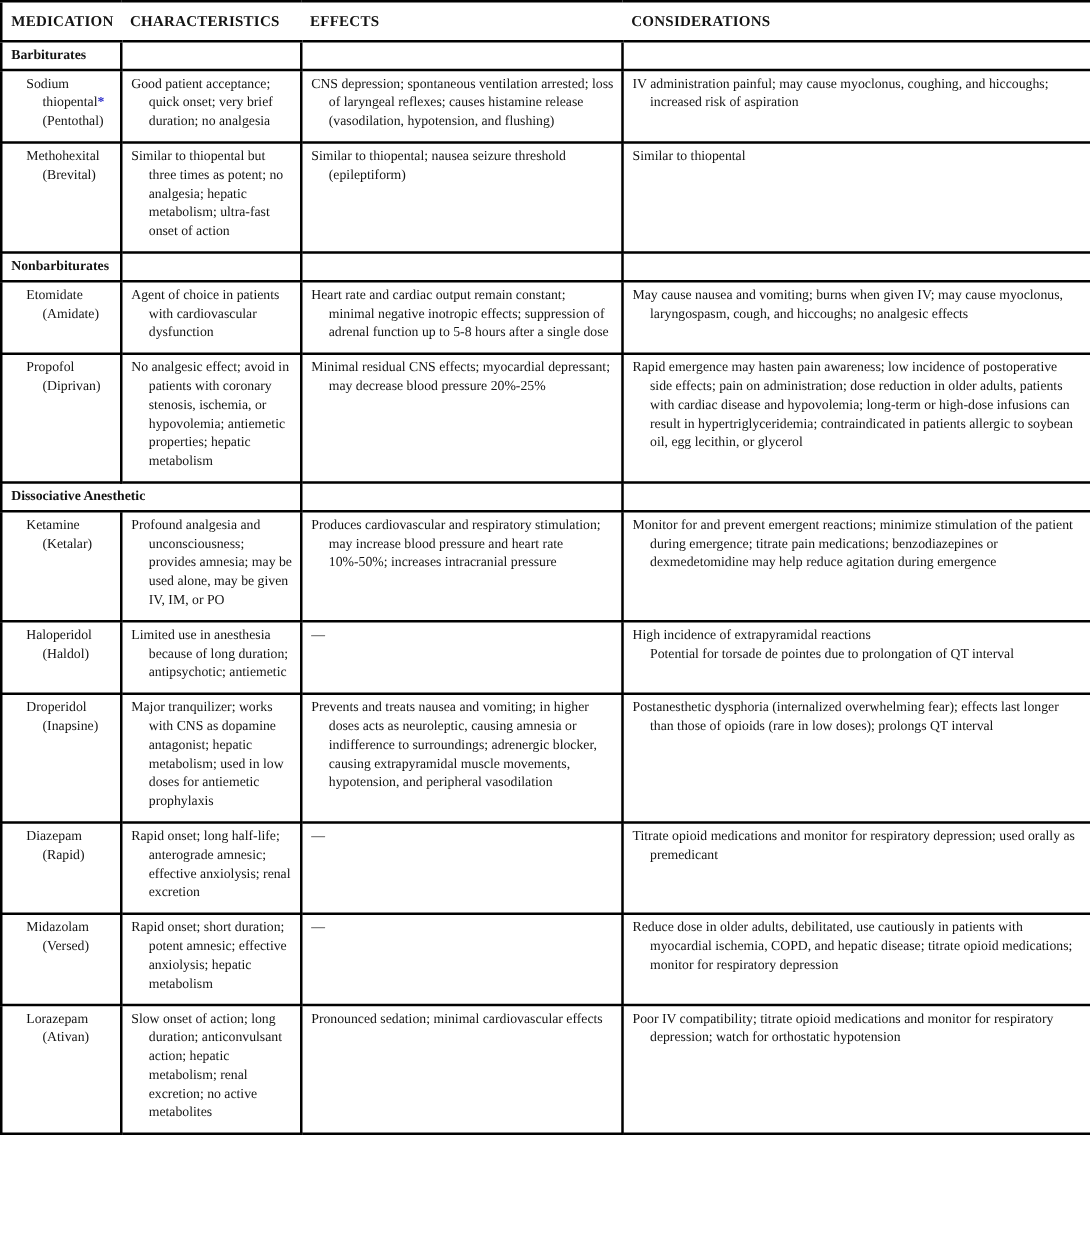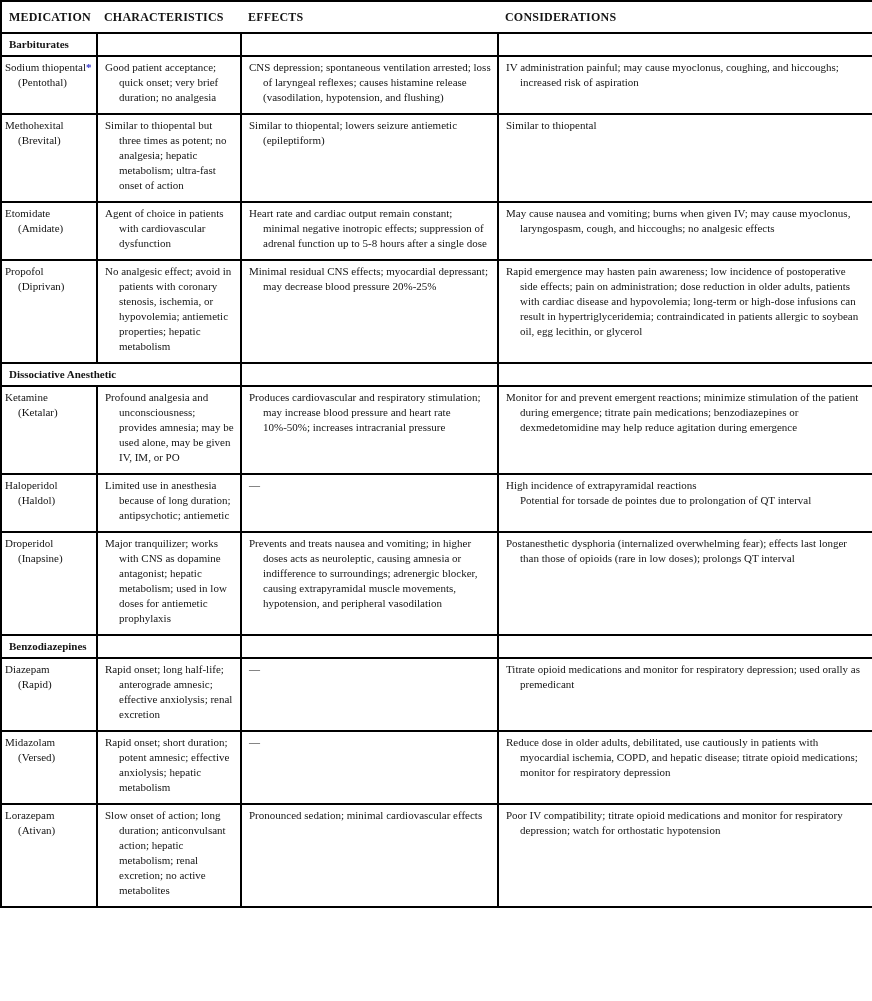--- a/index.html
+++ b/index.html
@@ -46,21 +46,21 @@
   }
   td.section-cell {
     font-weight: bold;
     padding: 3px 4px 3px 7px;
     white-space: nowrap;
   }
   td.empty-cell { padding: 0; }
 
   
   td.med-cell {
-    padding: 3px 3px 8px 16px;
+    padding: 3px 3px 8px 32px;
     text-indent: -13px;
     white-space: pre-line;
   }
   td.text-cell {
     padding: 3px 6px 8px 21px;
     text-indent: -14px;
     white-space: pre-line;
   }
   .asterisk {
     color: var(--asterisk-color, #3333cc);
@@ -97,22 +97,28 @@
           <td class="med-cell"><span>Sodium thiopental</span><span class="asterisk">*</span>
 <span>(Pentothal)</span></td>
           <td class="text-cell">Good patient acceptance; quick onset; very brief duration; no analgesia</td>
           <td class="text-cell">CNS depression; spontaneous ventilation arrested; loss of laryngeal reflexes; causes histamine release (vasodilation, hypotension, and flushing)</td>
           <td class="text-cell">IV administration painful; may cause myoclonus, coughing, and hiccoughs; increased risk of aspiration</td>
         </tr>
         <tr>
           <td class="med-cell"><span>Methohexital</span>
 <span>(Brevital)</span></td>
           <td class="text-cell">Similar to thiopental but three times as potent; no analgesia; hepatic metabolism; ultra-fast onset of action</td>
-          <td class="text-cell">Similar to thiopental; lowers seizure antiemetic (epileptiform)</td>
+          <td class="text-cell">Similar to thiopental; nausea seizure threshold (epileptiform)</td>
           <td class="text-cell">Similar to thiopental</td>
+        </tr>
+        <tr>
+          <td class="section-cell" colspan="1">Nonbarbiturates</td>
+          <td class="empty-cell"></td>
+          <td class="empty-cell"></td>
+          <td class="empty-cell"></td>
         </tr>
         <tr>
           <td class="med-cell"><span>Etomidate</span>
 <span>(Amidate)</span></td>
           <td class="text-cell">Agent of choice in patients with cardiovascular dysfunction</td>
           <td class="text-cell">Heart rate and cardiac output remain constant; minimal negative inotropic effects; suppression of adrenal function up to 5-8 hours after a single dose</td>
           <td class="text-cell">May cause nausea and vomiting; burns when given IV; may cause myoclonus, laryngospasm, cough, and hiccoughs; no analgesic effects</td>
         </tr>
         <tr>
           <td class="med-cell"><span>Propofol</span>
@@ -142,26 +148,20 @@
 Potential for torsade de pointes due to prolongation of QT interval</td>
         </tr>
         <tr>
           <td class="med-cell"><span>Droperidol</span>
 <span>(Inapsine)</span></td>
           <td class="text-cell">Major tranquilizer; works with CNS as dopamine antagonist; hepatic metabolism; used in low doses for antiemetic prophylaxis</td>
           <td class="text-cell">Prevents and treats nausea and vomiting; in higher doses acts as neuroleptic, causing amnesia or indifference to surroundings; adrenergic blocker, causing extrapyramidal muscle movements, hypotension, and peripheral vasodilation</td>
           <td class="text-cell">Postanesthetic dysphoria (internalized overwhelming fear); effects last longer than those of opioids (rare in low doses); prolongs QT interval</td>
         </tr>
         <tr>
-          <td class="section-cell" colspan="1">Benzodiazepines</td>
-          <td class="empty-cell"></td>
-          <td class="empty-cell"></td>
-          <td class="empty-cell"></td>
-        </tr>
-        <tr>
           <td class="med-cell"><span>Diazepam</span>
 <span>(Rapid)</span></td>
           <td class="text-cell">Rapid onset; long half-life; anterograde amnesic; effective anxiolysis; renal excretion</td>
           <td class="text-cell">—</td>
           <td class="text-cell">Titrate opioid medications and monitor for respiratory depression; used orally as premedicant</td>
         </tr>
         <tr>
           <td class="med-cell"><span>Midazolam</span>
 <span>(Versed)</span></td>
           <td class="text-cell">Rapid onset; short duration; potent amnesic; effective anxiolysis; hepatic metabolism</td>

